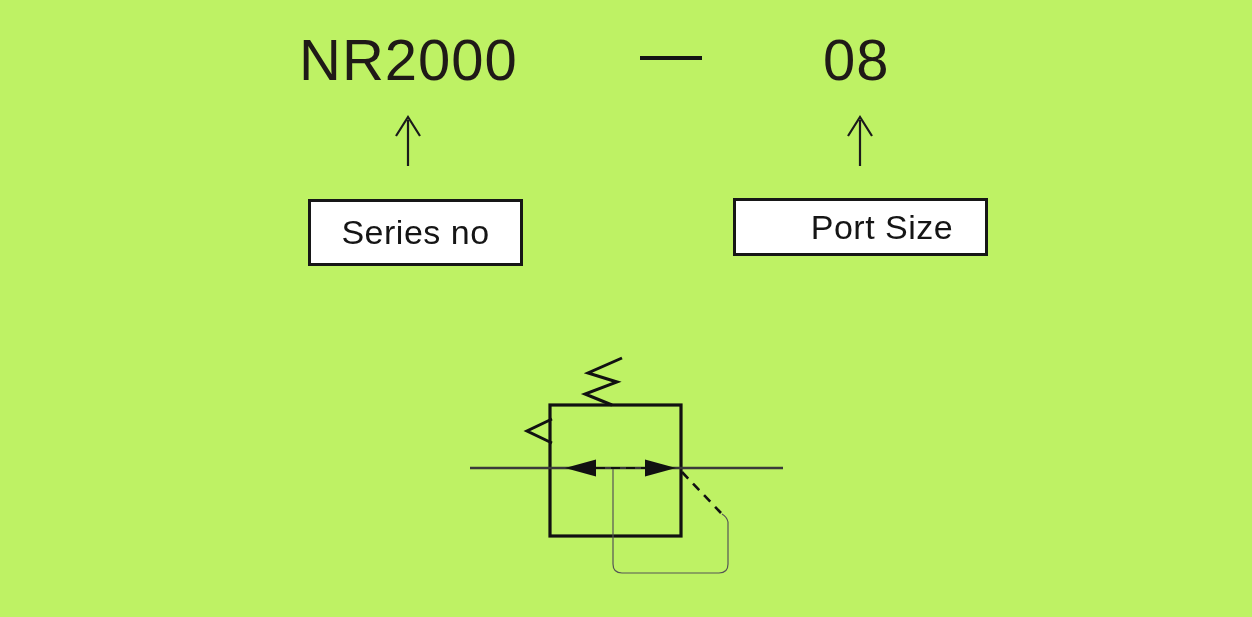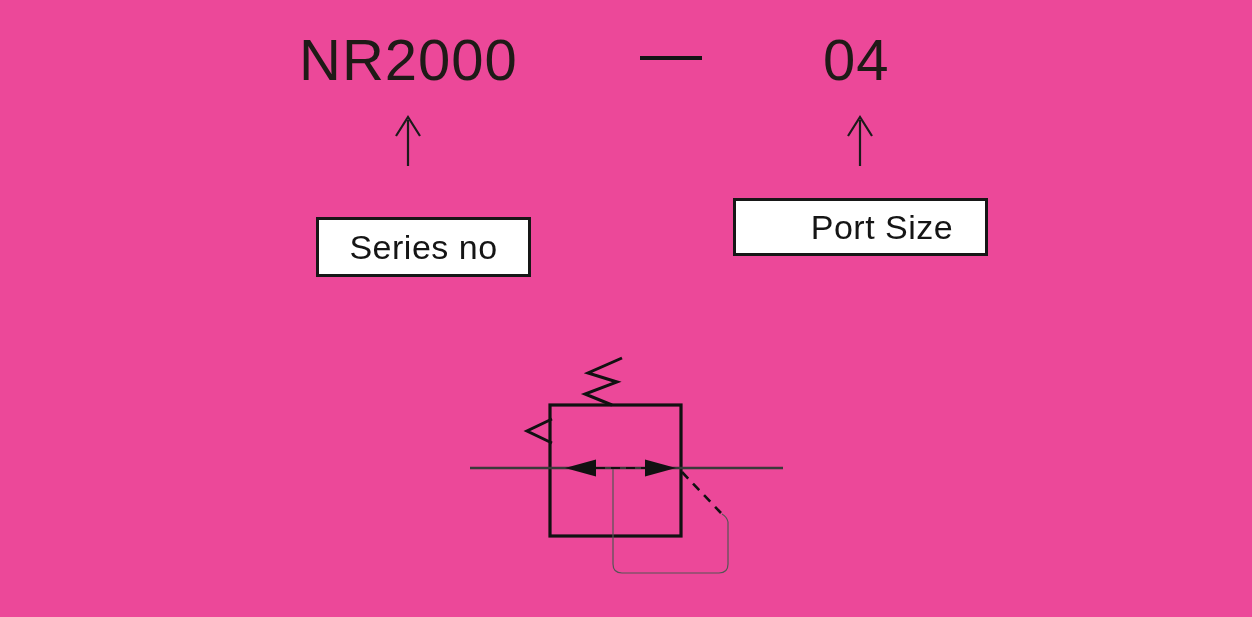--- a/index.html
+++ b/index.html
@@ -1,19 +1,19 @@
 <!DOCTYPE html>
 <html><head>
 <meta charset="utf-8">
 <style>
   html,body{margin:0;padding:0;background:#fff;}
   .canvas{
     position:relative;
     width:1252px;height:617px;
-    background:#ec4899;
+    background:#bef264;
     font-family:"Liberation Sans", sans-serif;
     color:#1b1b1b;
     overflow:hidden;
   }
   .code-text{
     position:absolute;
     font-size:58px;
     font-weight:400;
     letter-spacing:1px;
     color:#1f1a17;
@@ -53,33 +53,33 @@
 </style>
 </head>
 <body>
 
 <div class="canvas">
 
   <div class="code-text" style="left:299px;top:26px;">NR2000</div>
 
   <div class="code-sep">—</div>
 
-  <div class="code-text" style="left:823px;top:26px;">04</div>
+  <div class="code-text" style="left:823px;top:26px;">08</div>
 
   <svg class="up-arrow" style="left:392px;top:112px;" width="32" height="56" viewBox="0 0 32 56">
     <line x1="16" y1="54" x2="16" y2="8" stroke="#1b1b1b" stroke-width="2.2"></line>
     <polyline points="4,24 16,5 28,24" fill="none" stroke="#1b1b1b" stroke-width="2.2"></polyline>
   </svg>
 
   <svg class="up-arrow" style="left:844px;top:112px;" width="32" height="56" viewBox="0 0 32 56">
     <line x1="16" y1="54" x2="16" y2="8" stroke="#1b1b1b" stroke-width="2.2"></line>
     <polyline points="4,24 16,5 28,24" fill="none" stroke="#1b1b1b" stroke-width="2.2"></polyline>
   </svg>
 
-  <div class="callout-box" style="left:316px;top:199px;width:215px;height:60px;margin-top:18px;">
+  <div class="callout-box" style="left:308px;top:199px;width:215px;height:67px;">
     <span class="callout-label">Series no</span>
   </div>
 
   <div class="callout-box" style="left:733px;top:198px;width:255px;height:58px;padding-left:43px;">
     <span class="callout-label">Port Size</span>
   </div>
 
 
   <svg class="symbol-drawing" width="360" height="250" viewBox="440 340 360 250">
 

